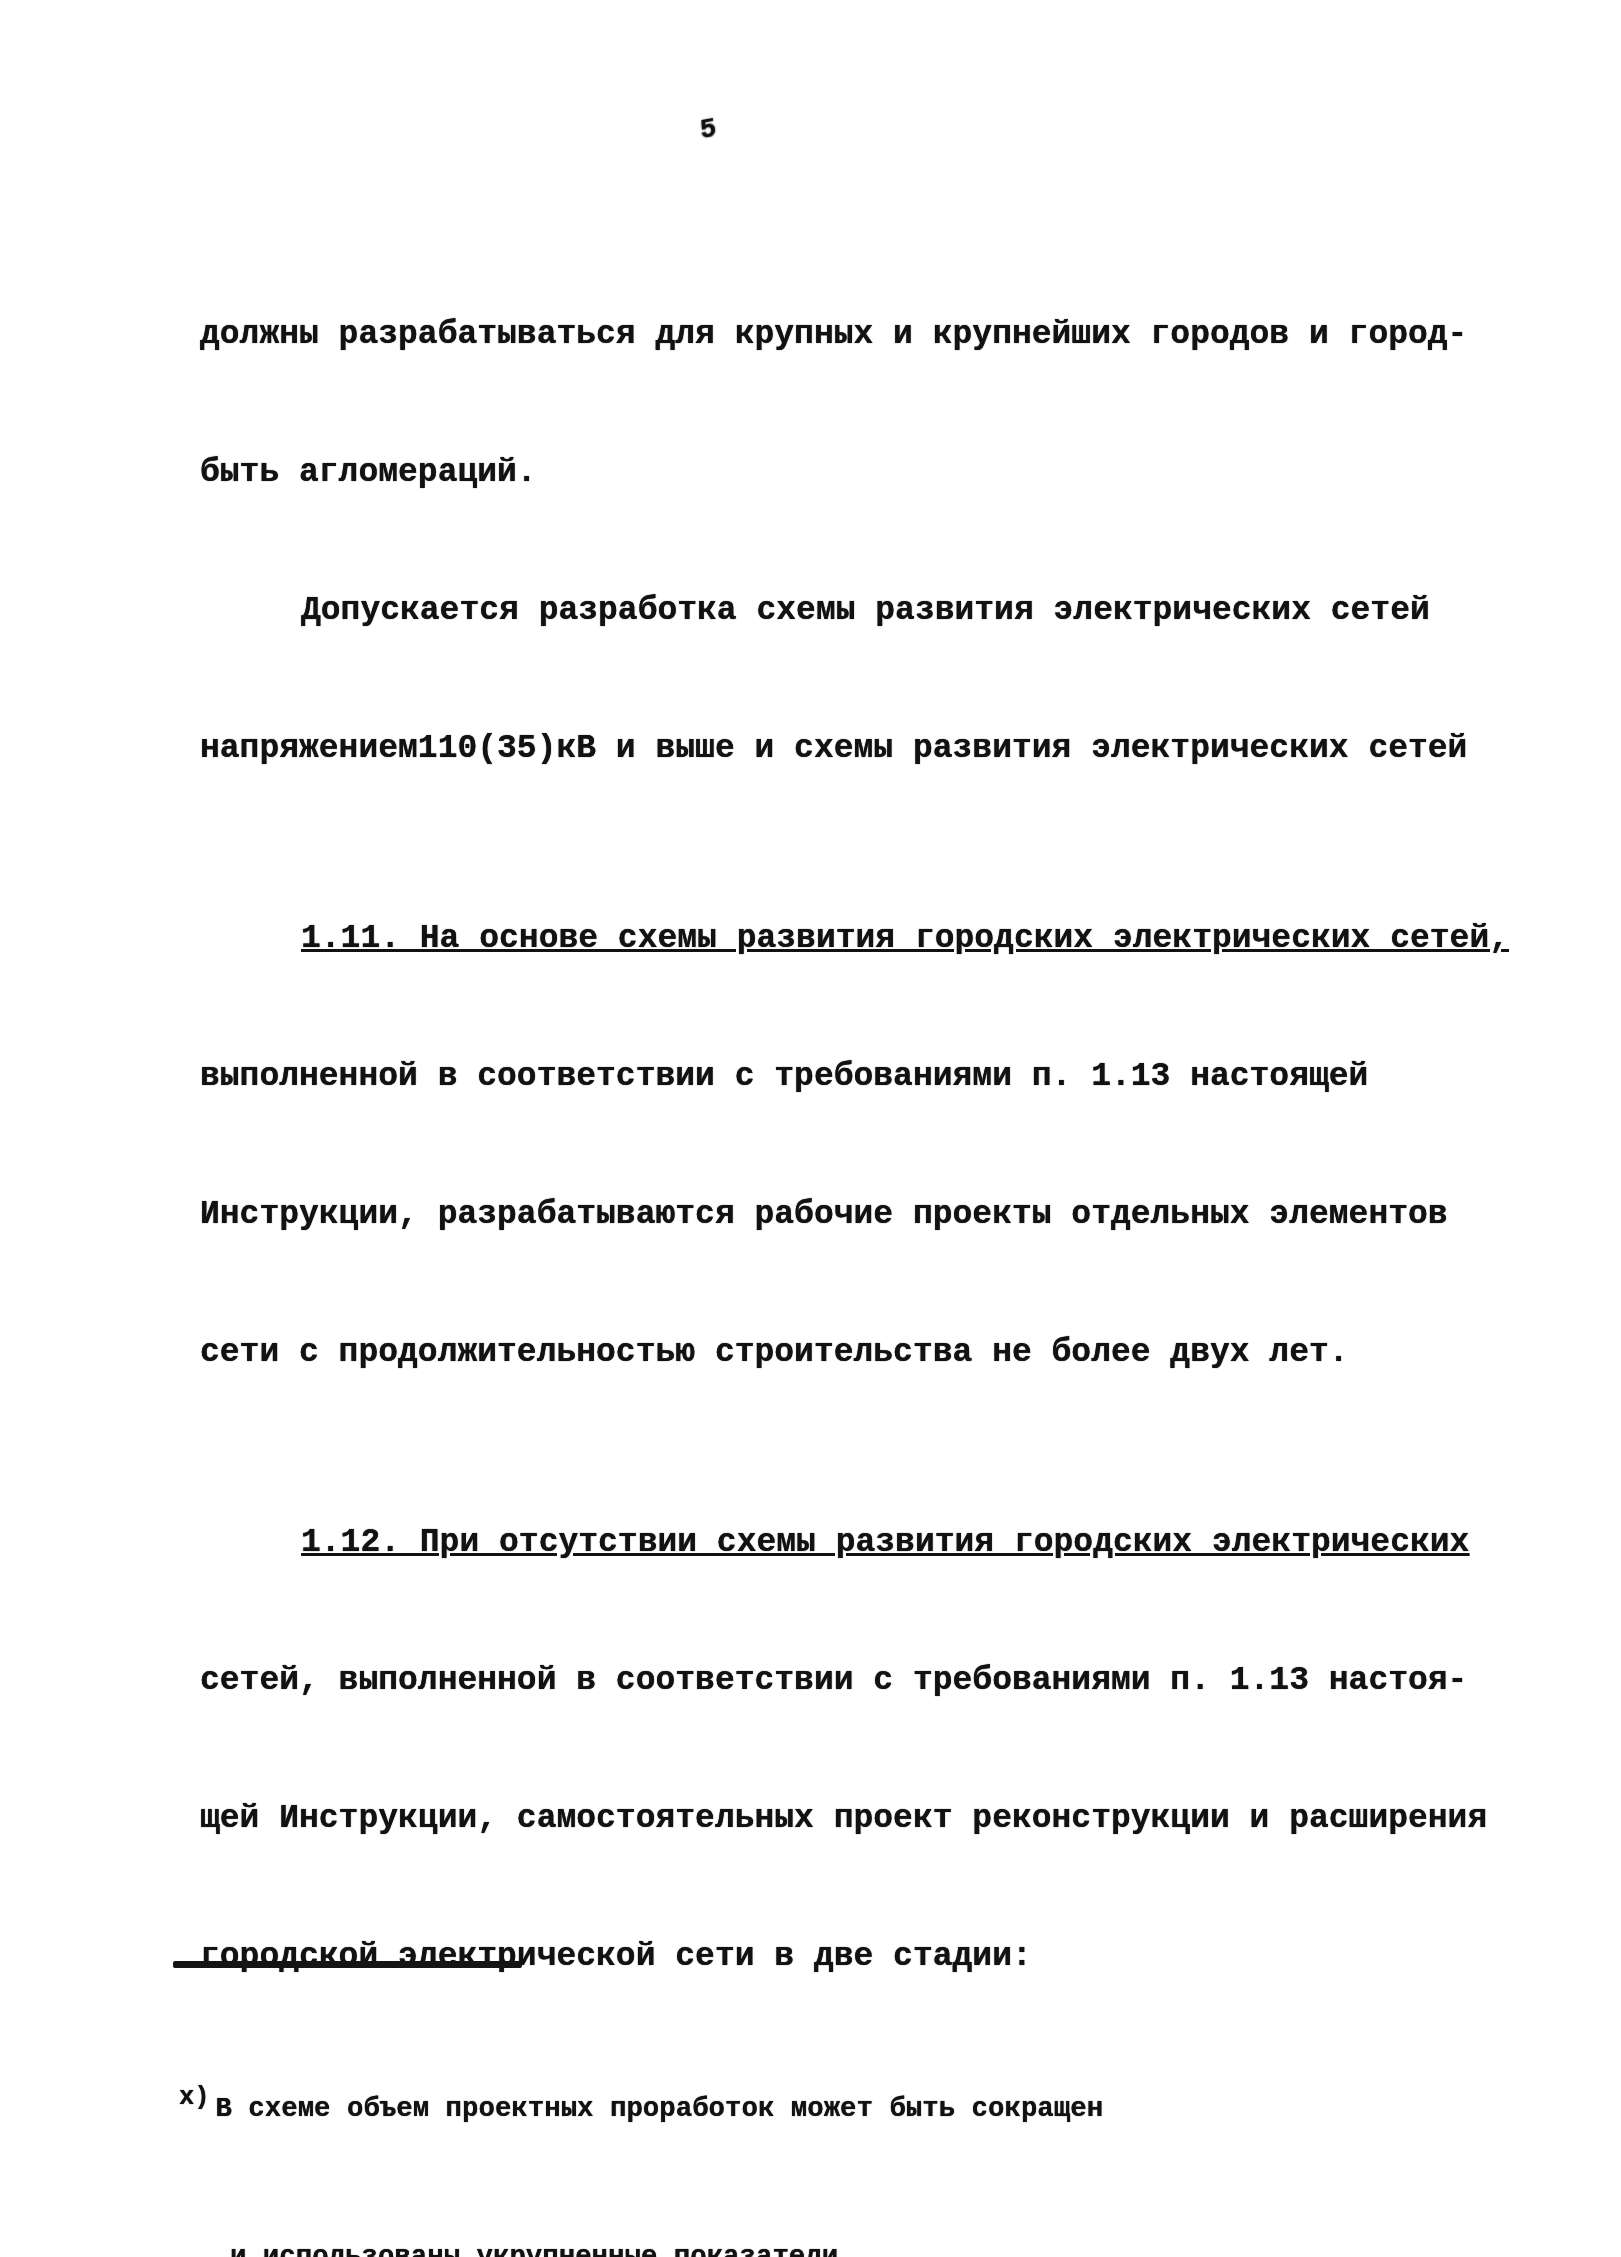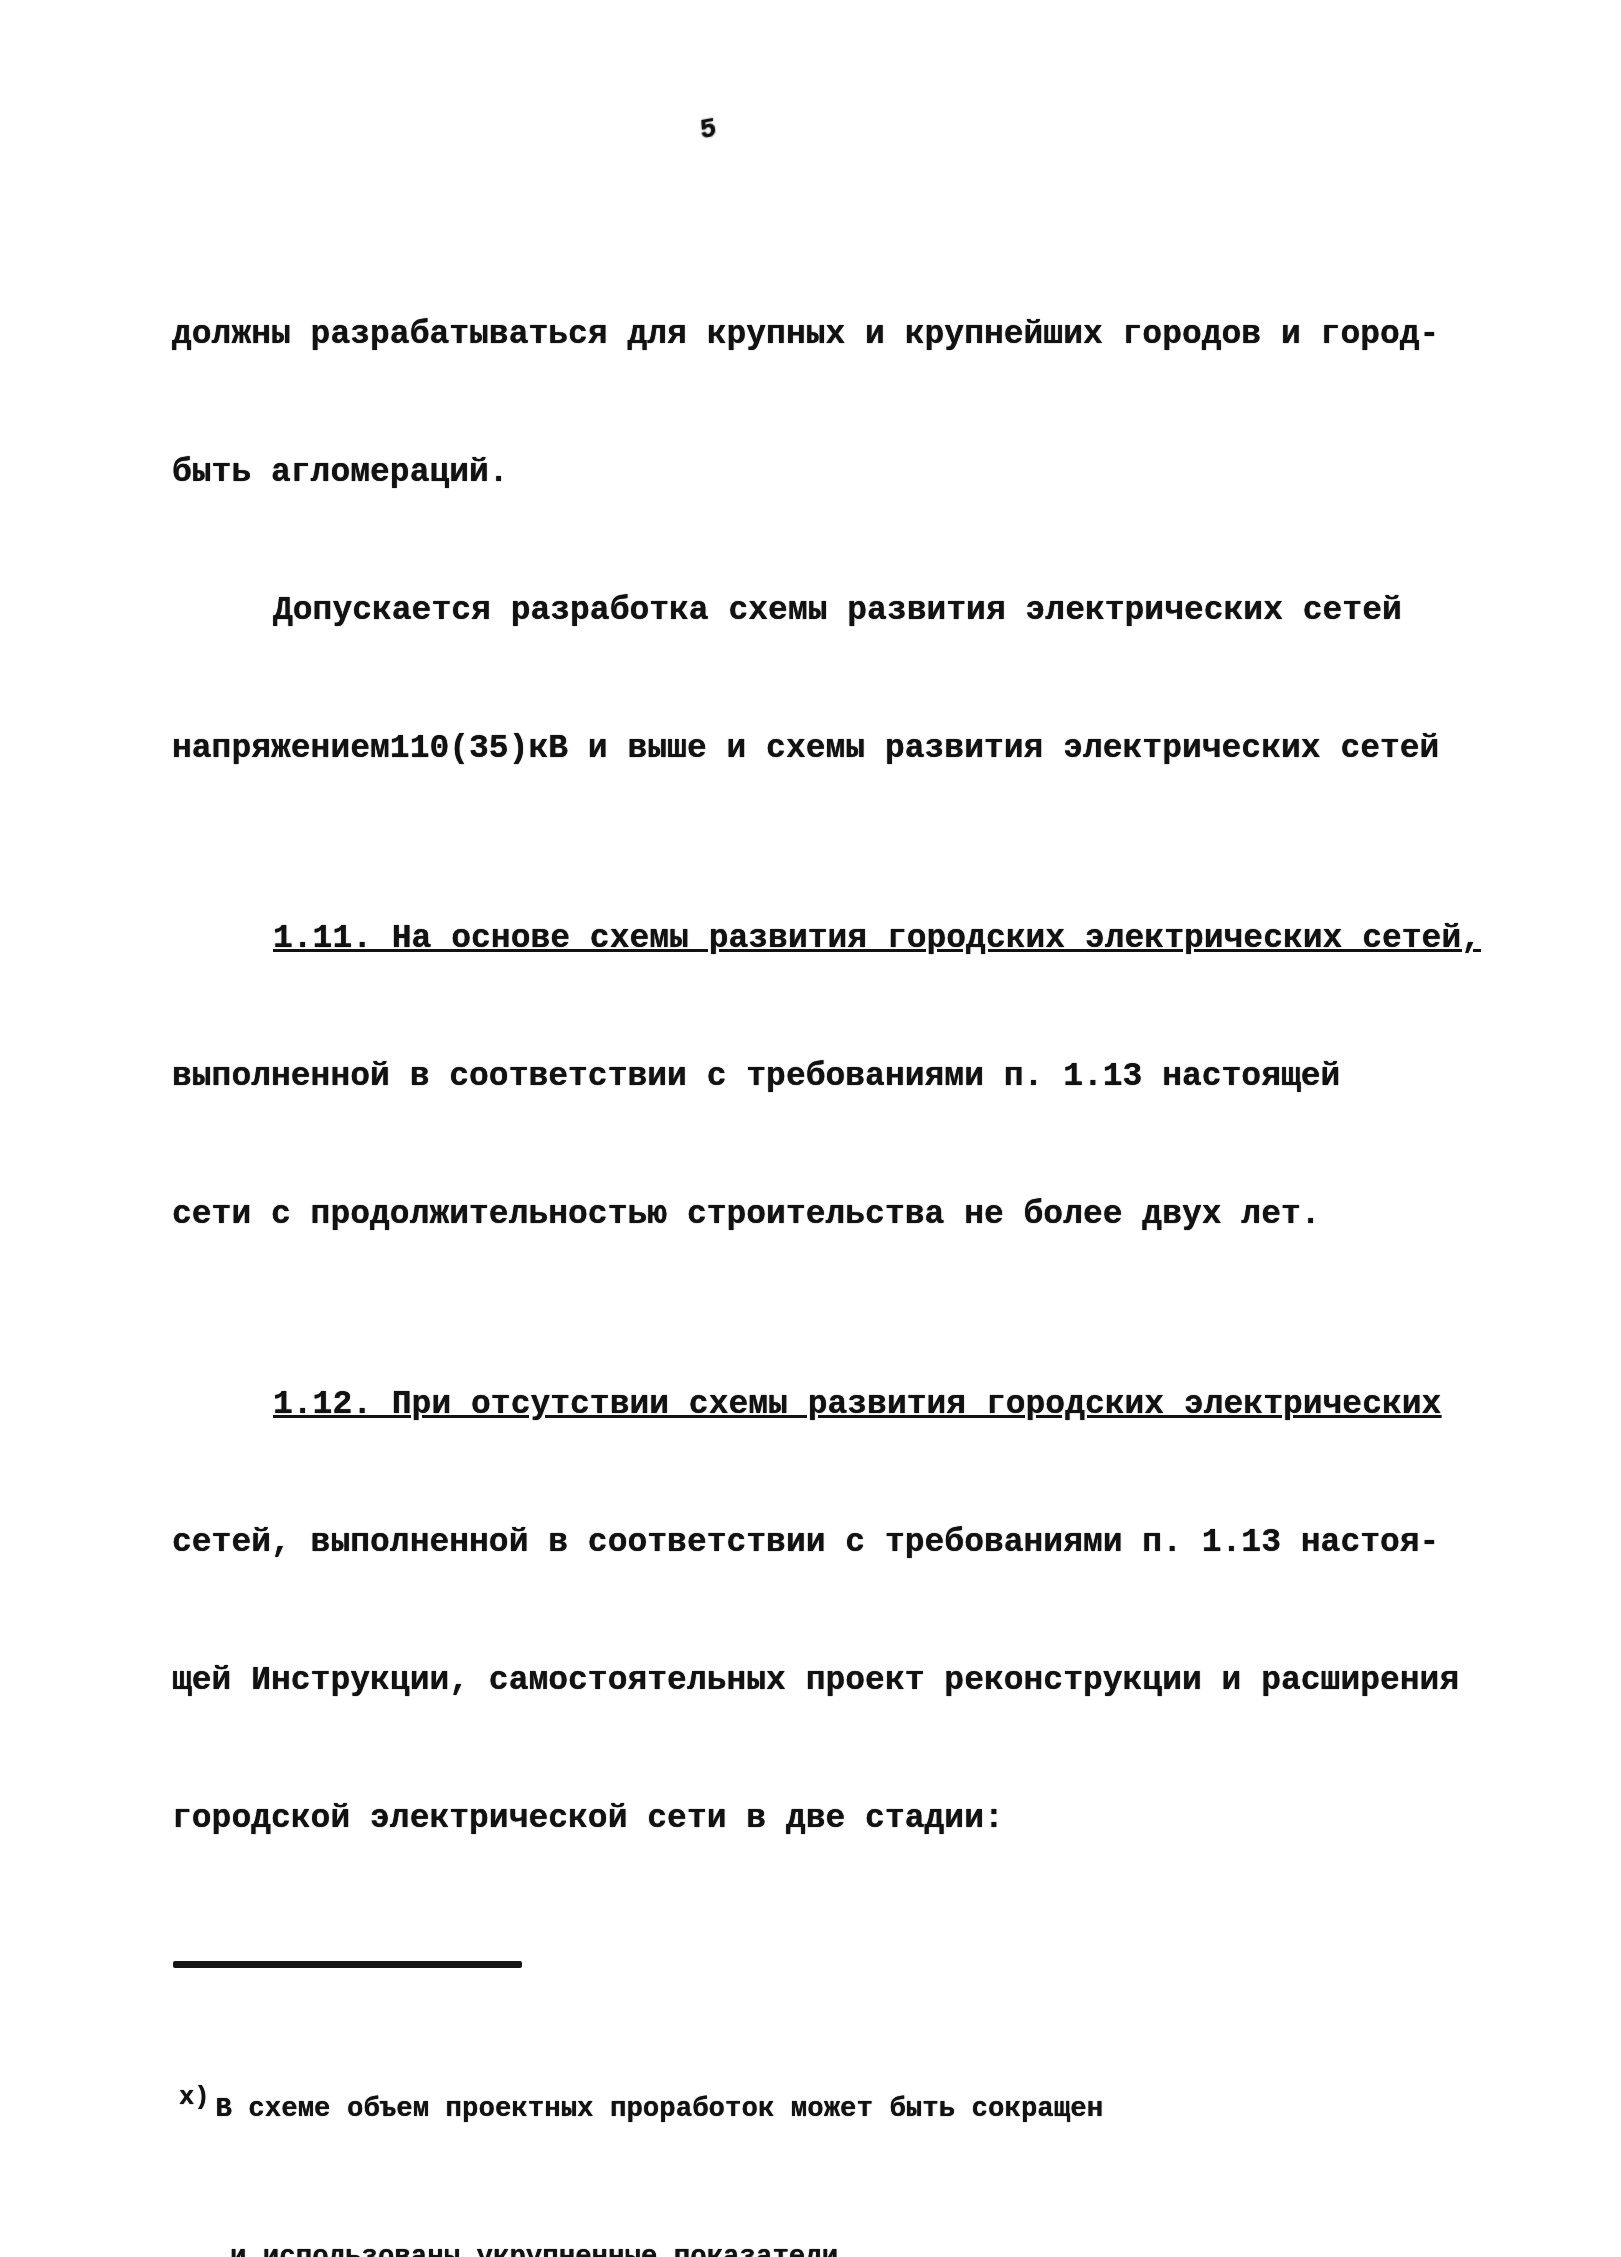--- a/index.html
+++ b/index.html
@@ -28,21 +28,21 @@
     left: 172px; top: 220px;
     width: 1333px;
     font-size: 33px;
     font-weight: 700;
     line-height: 46px;
     white-space: pre;
     color: #121212;
     text-shadow: 0 0 1px currentColor;
     filter: blur(0.2px);
   }
-  .ln { height: 46px; }
+  .ln { height: 46px; margin-left: 28px; }
   .ind { padding-left: 101px; }
   .gap-lg { margin-top: 52px; text-decoration: underline; }
   .footnote-sep {
     position: absolute;
     left: 173px; top: 1961px;
     width: 349px; height: 6.9px;
     background: #151515;
     border-radius: 2px;
     filter: blur(0.4px);
   }
@@ -72,20 +72,21 @@
 
   <div class="page-number">5</div>
 
   <div class="text-block">
     <div class="ln">должны разрабатываться для крупных и крупнейших городов и город-</div>
     <div class="ln">быть агломераций.</div>
     <div class="ln ind">Допускается разработка схемы развития электрических сетей</div>
     <div class="ln">напряжением110(35)кВ и выше и схемы развития электрических сетей</div>
     <div class="ln ind gap-lg">1.11. На основе схемы развития городских электрических сетей,</div>
     <div class="ln">выполненной в соответствии с требованиями п. 1.13 настоящей</div>
+    <div class="ln">Инструкции, разрабатываются рабочие проекты отдельных элементов</div>
     <div class="ln">сети с продолжительностью строительства не более двух лет.</div>
     <div class="ln ind gap-lg">1.12. При отсутствии схемы развития городских электрических</div>
     <div class="ln">сетей, выполненной в соответствии с требованиями п. 1.13 настоя-</div>
     <div class="ln">щей Инструкции, самостоятельных проект реконструкции и расширения</div>
     <div class="ln">городской электрической сети в две стадии:</div>
     
     
     
     
     

